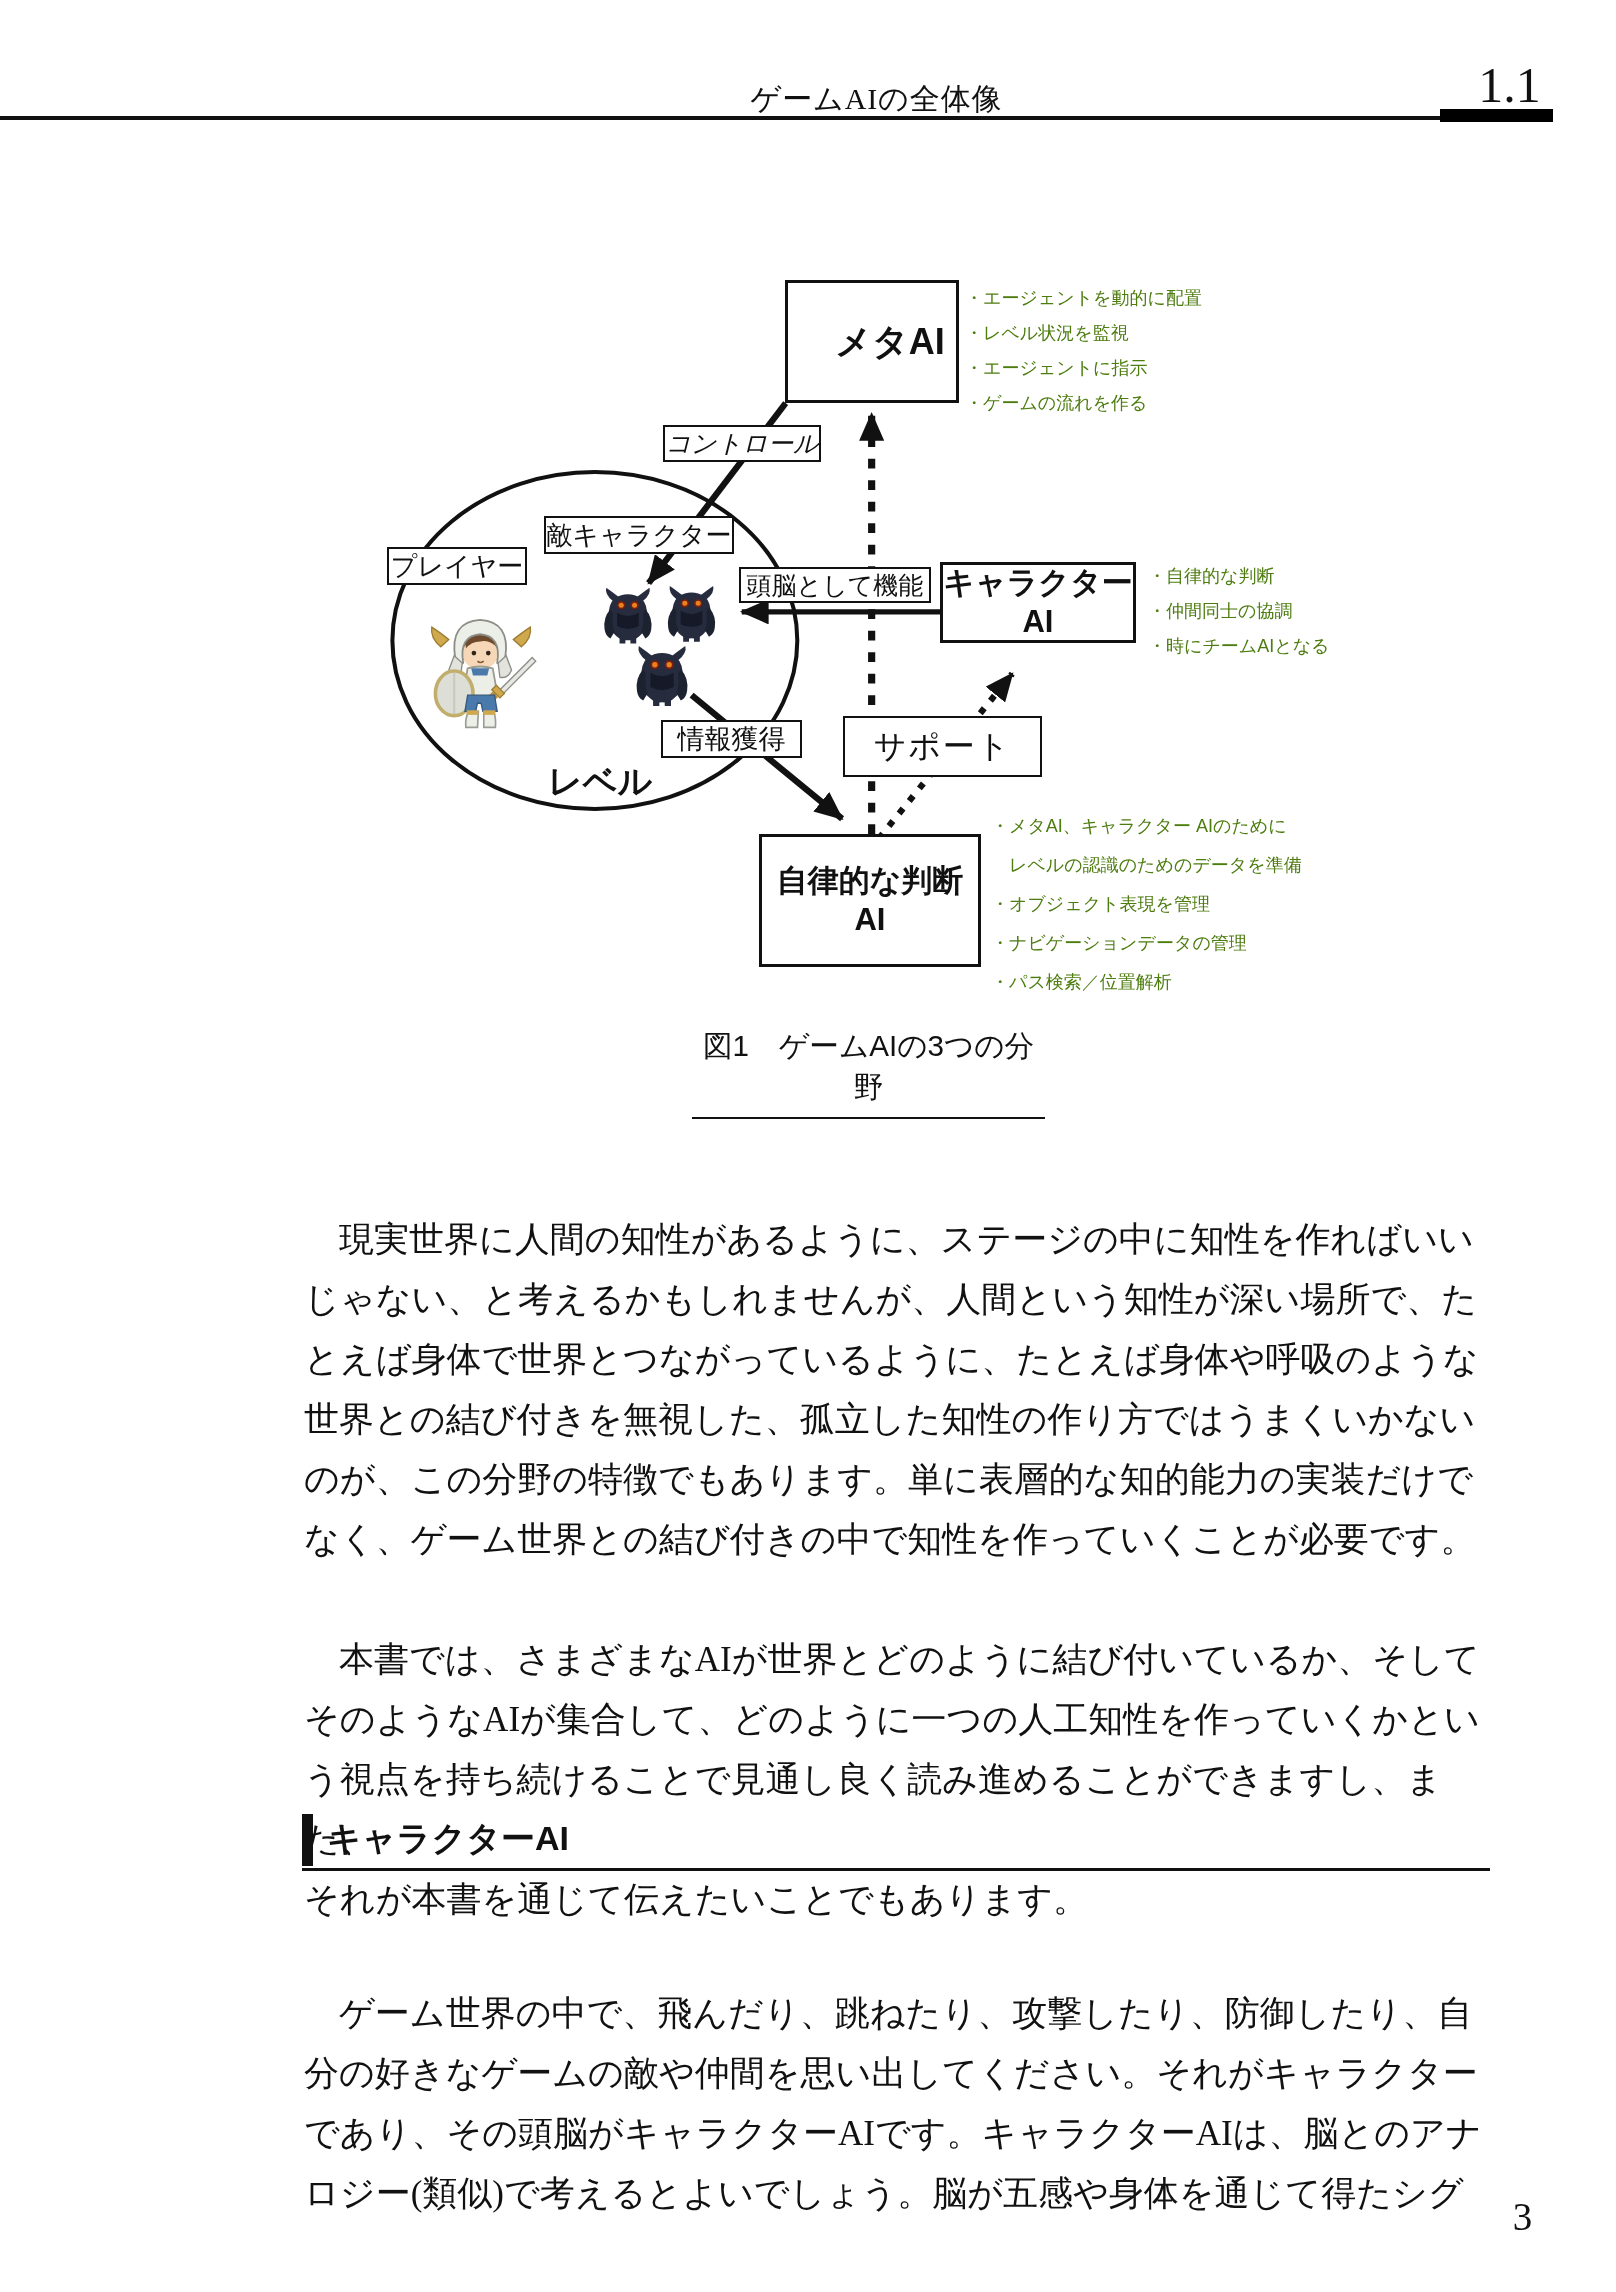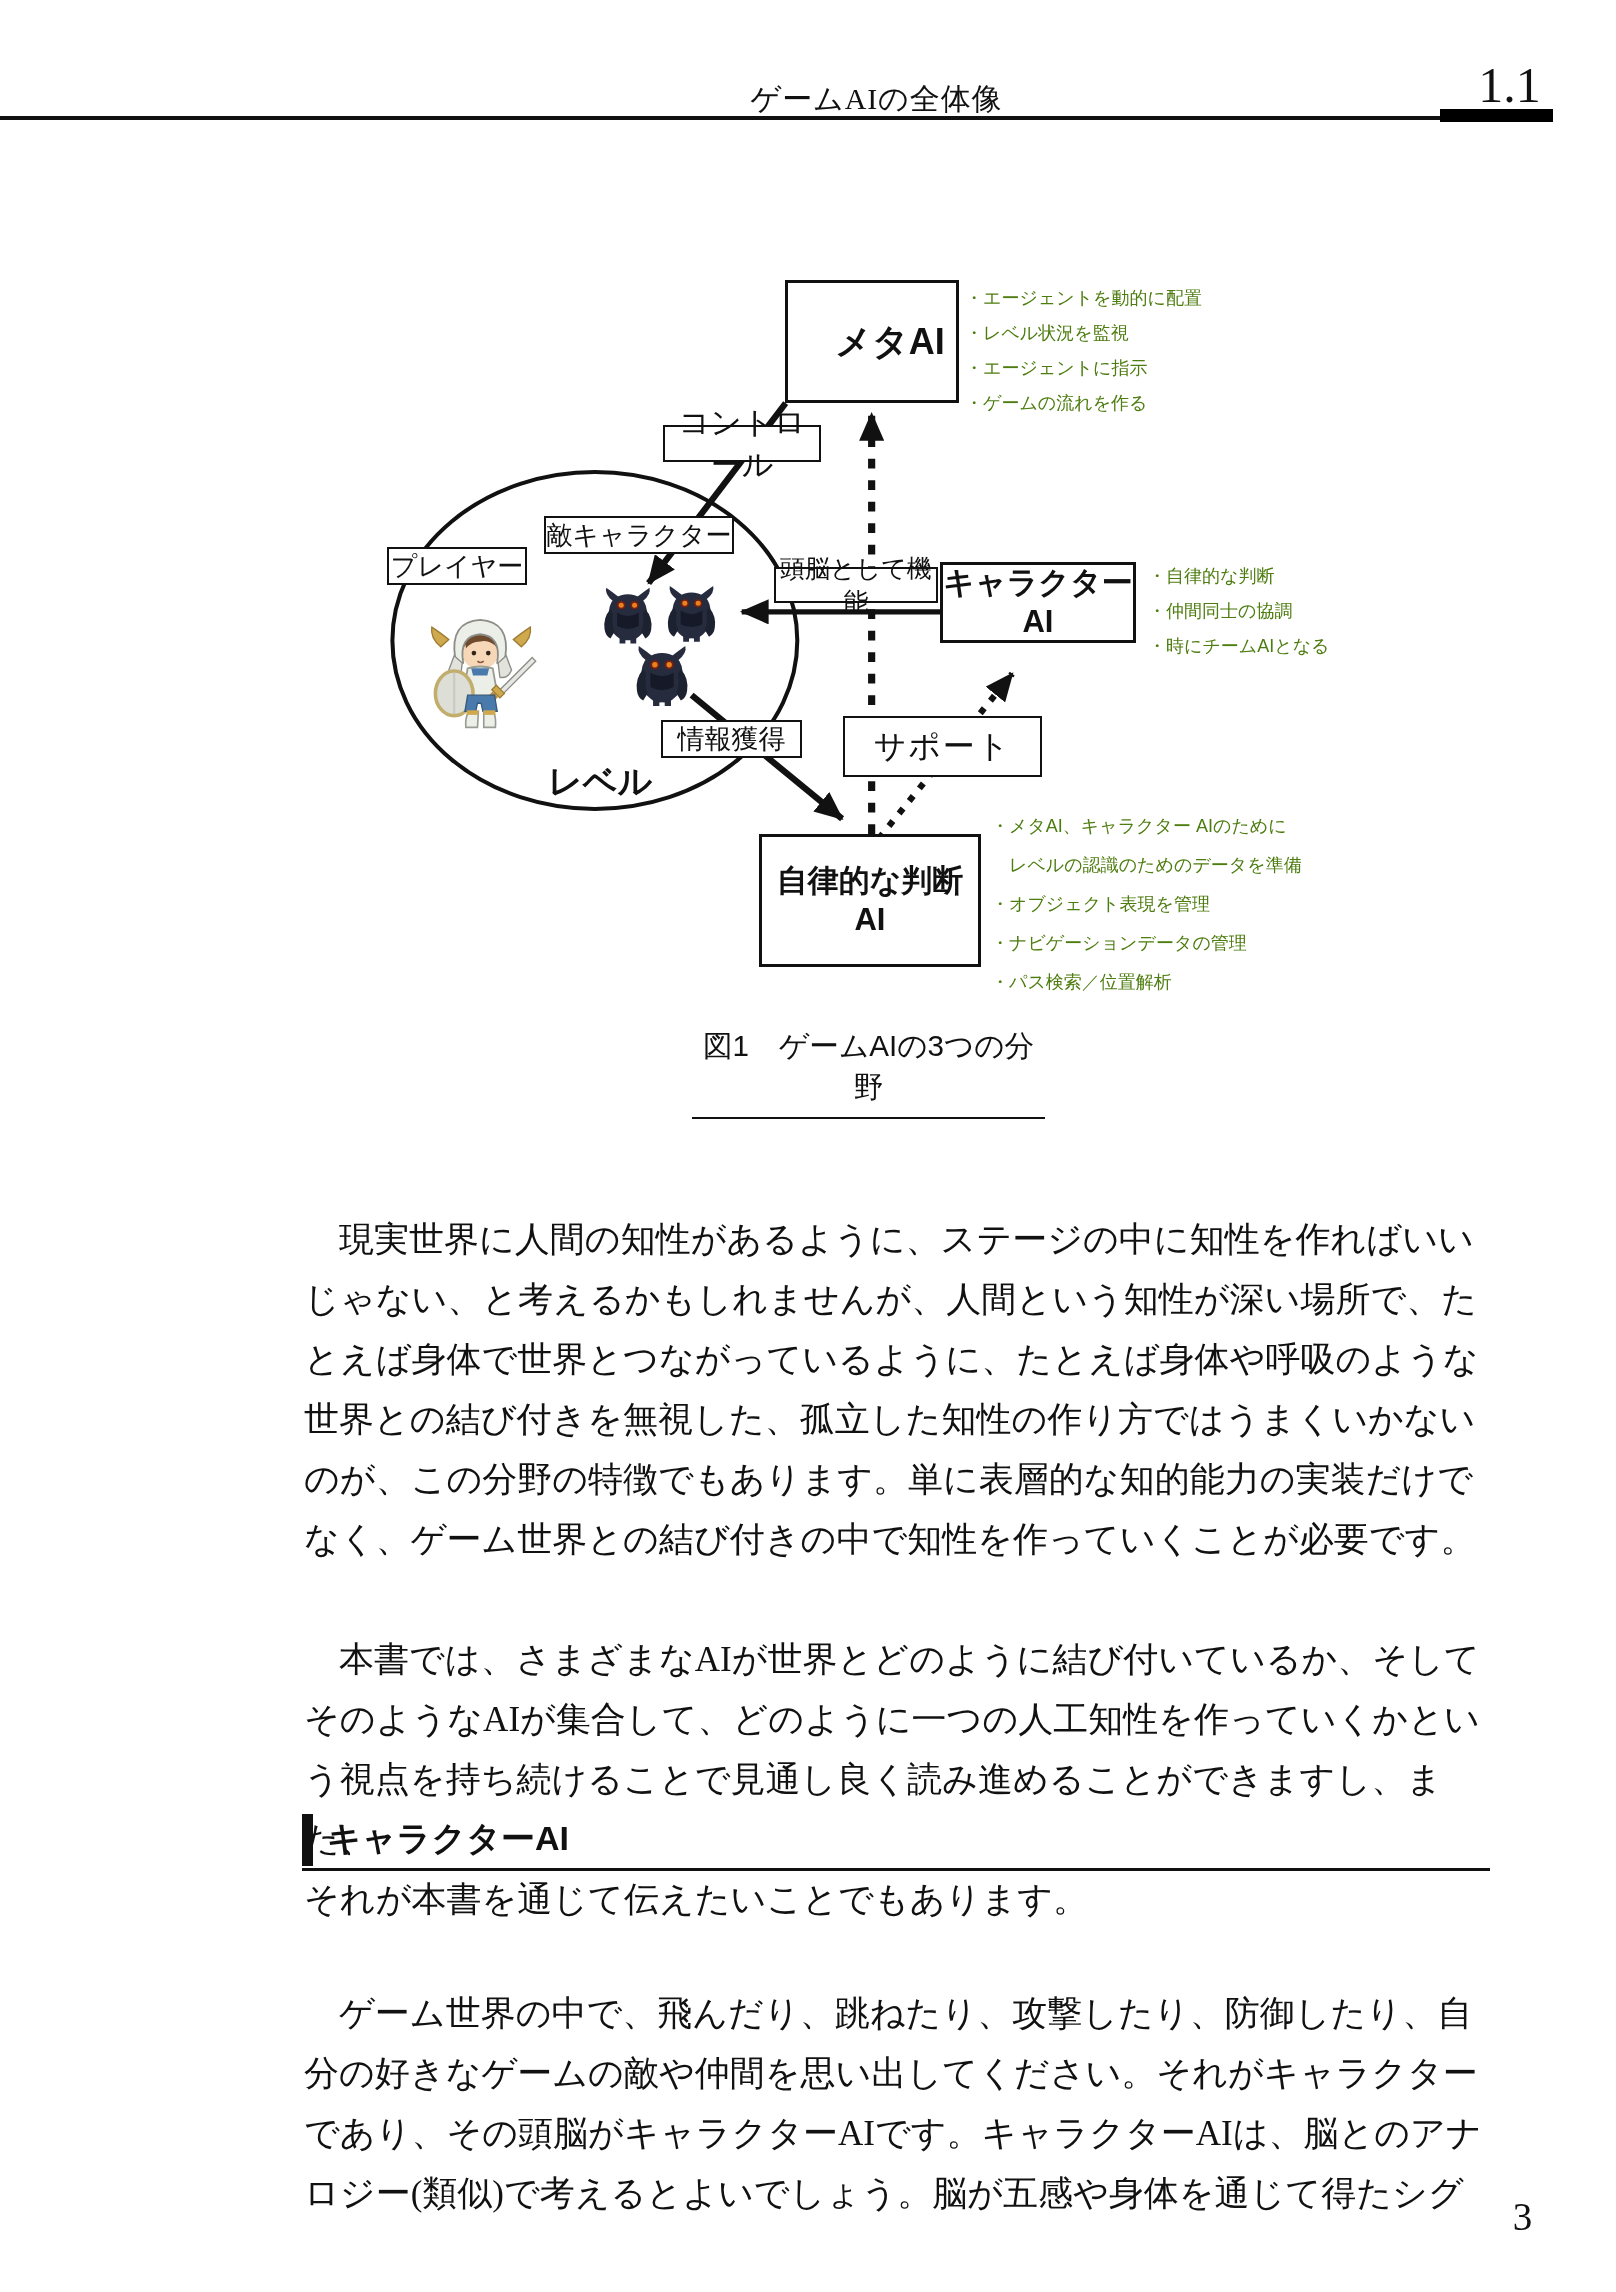--- a/index.html
+++ b/index.html
@@ -15,24 +15,24 @@
 
   
   .diagram-svg{position:absolute;left:0;top:0;z-index:1;pointer-events:none;}
   .dlabel{position:absolute;z-index:2;background:#fff;border:2.7px solid #111;
         display:flex;align-items:center;justify-content:center;text-align:center;
         font-family:"Liberation Sans","DejaVu Sans",sans-serif;color:#111;box-sizing:border-box;}
   .dnode{border-width:3.6px;font-weight:bold;line-height:1.25;white-space:pre-line;}
   .meta-ai{left:785px;top:280px;width:174px;height:123px;font-size:36px;padding-left:36px;}
   .char-ai{left:940px;top:562px;width:196px;height:81px;font-size:31px;}
   .nav-ai{left:759px;top:834px;width:222px;height:133px;font-size:31px;}
-  .lbl-control{left:663px;top:425px;width:158px;height:37px;font-size:31px;}
+  .lbl-control{left:663px;top:425px;width:158px;height:37px;font-size:25px;font-style:italic;}
   .lbl-enemy{left:544px;top:516px;width:190px;height:38px;font-size:26px;}
   .lbl-player{left:387px;top:547px;width:140px;height:38px;font-size:26px;}
-  .lbl-brain{left:774px;top:567px;width:164px;height:36px;font-size:25px;}
+  .lbl-brain{left:739px;top:567px;width:192px;height:36px;font-size:25px;}
   .lbl-info{left:661px;top:720px;width:141px;height:38px;font-size:27px;}
   .lbl-support{left:843px;top:716px;width:199px;height:61px;font-size:32px;letter-spacing:1.8px;}
   .lbl-level{position:absolute;z-index:2;left:548px;top:759px;font-size:34px;font-weight:bold;
         font-family:"Liberation Sans","DejaVu Sans",sans-serif;}
   .dbullets{position:absolute;z-index:2;white-space:pre-line;
         font-family:"Liberation Sans","DejaVu Sans",sans-serif;font-size:18px;color:#4d7c0f;}
   .meta-bullets{left:965px;top:281px;line-height:35px;}
   .char-bullets{left:1148px;top:559px;line-height:35px;}
   .nav-bullets{left:991px;top:807px;line-height:39px;}
 

